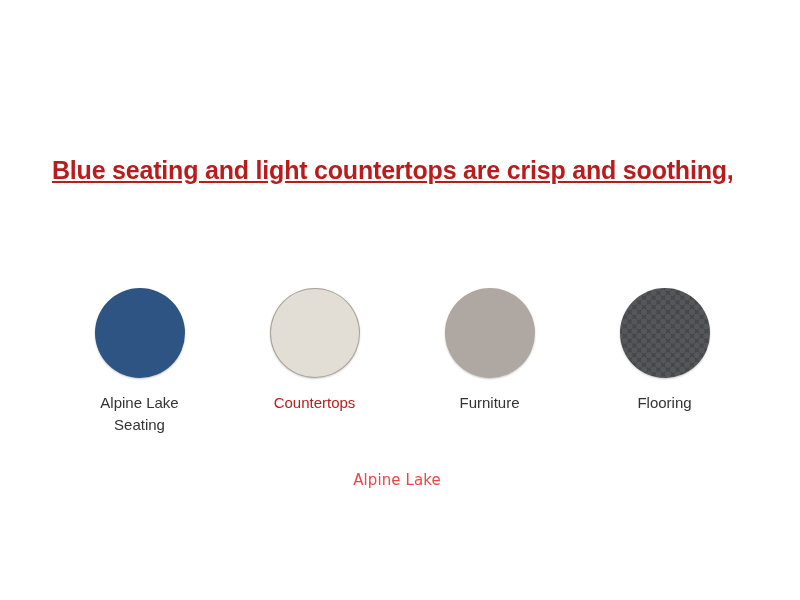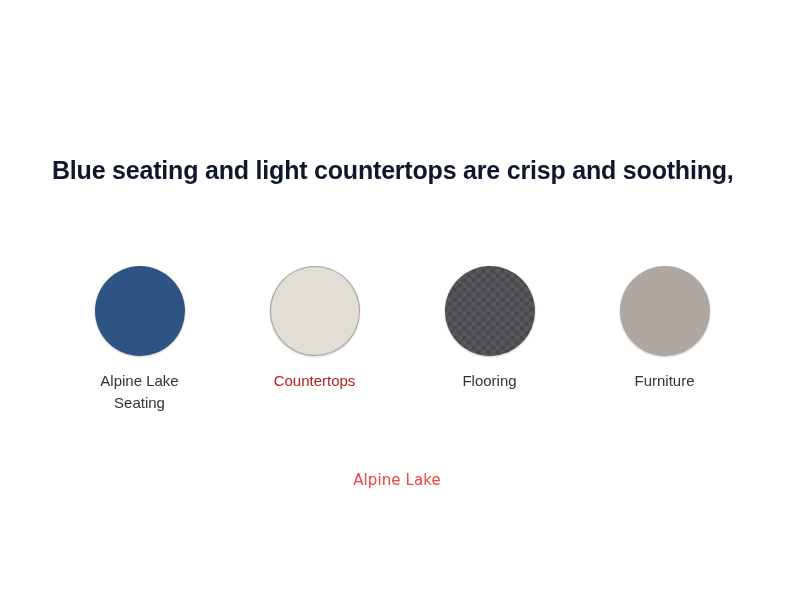--- a/index.html
+++ b/index.html
@@ -36,21 +36,21 @@
   }
   .headline .line {
     display: block;
     white-space: nowrap;
   }
 
   
   .palette {
     position: absolute;
     left: 52px;
-    top: 266px;
+    top: 288px;
     width: 700px;
     display: flex;
   }
   .swatch {
     width: 175px;
     display: flex;
     flex-direction: column;
     align-items: center;
   }
   .chip {
@@ -103,44 +103,44 @@
   .caption-inner {
     display: inline-block;
     transform: translateX(-3px);
   }
 </style>
 </head>
 <body>
 
 <div class="slide" style="background: rgb(255, 255, 255);">
 
-  <div class="headline" style="color: #0f172a;">
+  <div class="headline" style="color: #b91c1c; text-decoration: underline;">
     <span class="line">Blue seating and light countertops are crisp and soothing,</span>
   </div>
 
   <div class="palette">
 
     <div class="swatch">
       <div class="chip" style="background-color: rgb(46, 84, 131);"></div>
       <div class="chip-label" style="color: rgb(51, 51, 51);">Alpine Lake Seating</div>
     </div>
 
     <div class="swatch">
       <div class="chip outlined" style="background-color: rgb(227, 222, 213);"></div>
       <div class="chip-label" style="color: #b91c1c;">Countertops</div>
     </div>
 
     <div class="swatch">
-      <div class="chip textured" style="background-color: rgb(70, 71, 74);"></div>
-      <div class="chip-label" style="color: rgb(51, 51, 51);">Flooring</div>
+      <div class="chip" style="background-color: rgb(175, 167, 162);"></div>
+      <div class="chip-label" style="color: rgb(51, 51, 51);">Furniture</div>
     </div>
 
     <div class="swatch">
-      <div class="chip" style="background-color: rgb(175, 167, 162);"></div>
-      <div class="chip-label" style="color: rgb(51, 51, 51);">Furniture</div>
+      <div class="chip textured" style="background-color: rgb(70, 71, 74);"></div>
+      <div class="chip-label" style="color: rgb(51, 51, 51);">Flooring</div>
     </div>
 
   </div>
 
   <div class="caption" style="color: #ef4444;">
     <span class="caption-inner">Alpine Lake</span>
   </div>
 
 </div>
 

